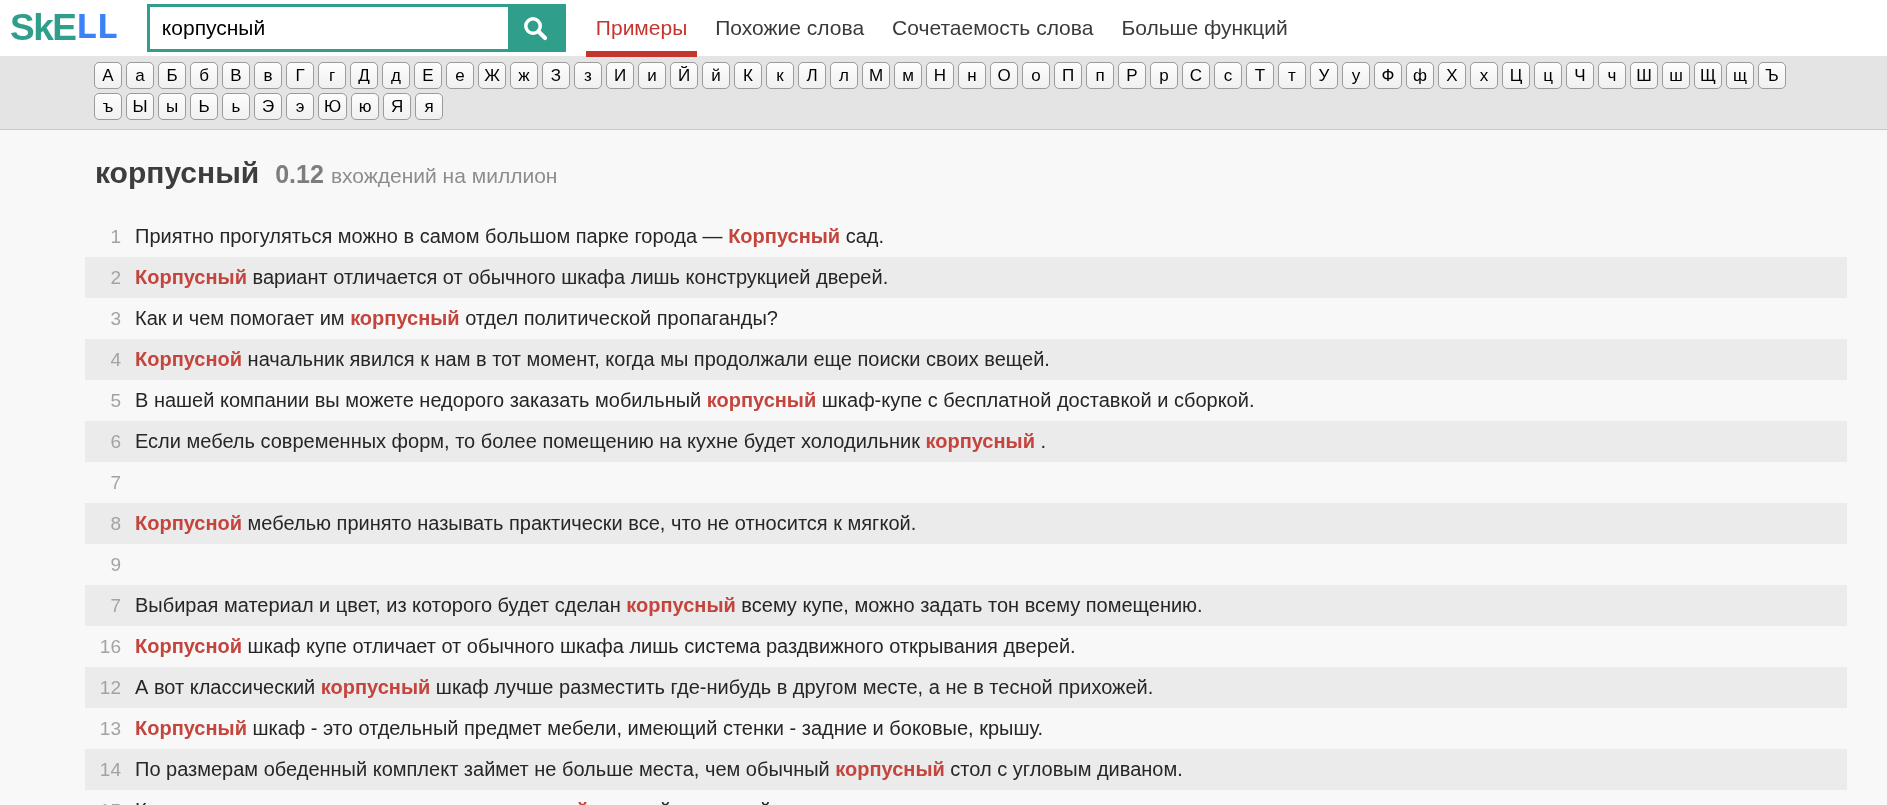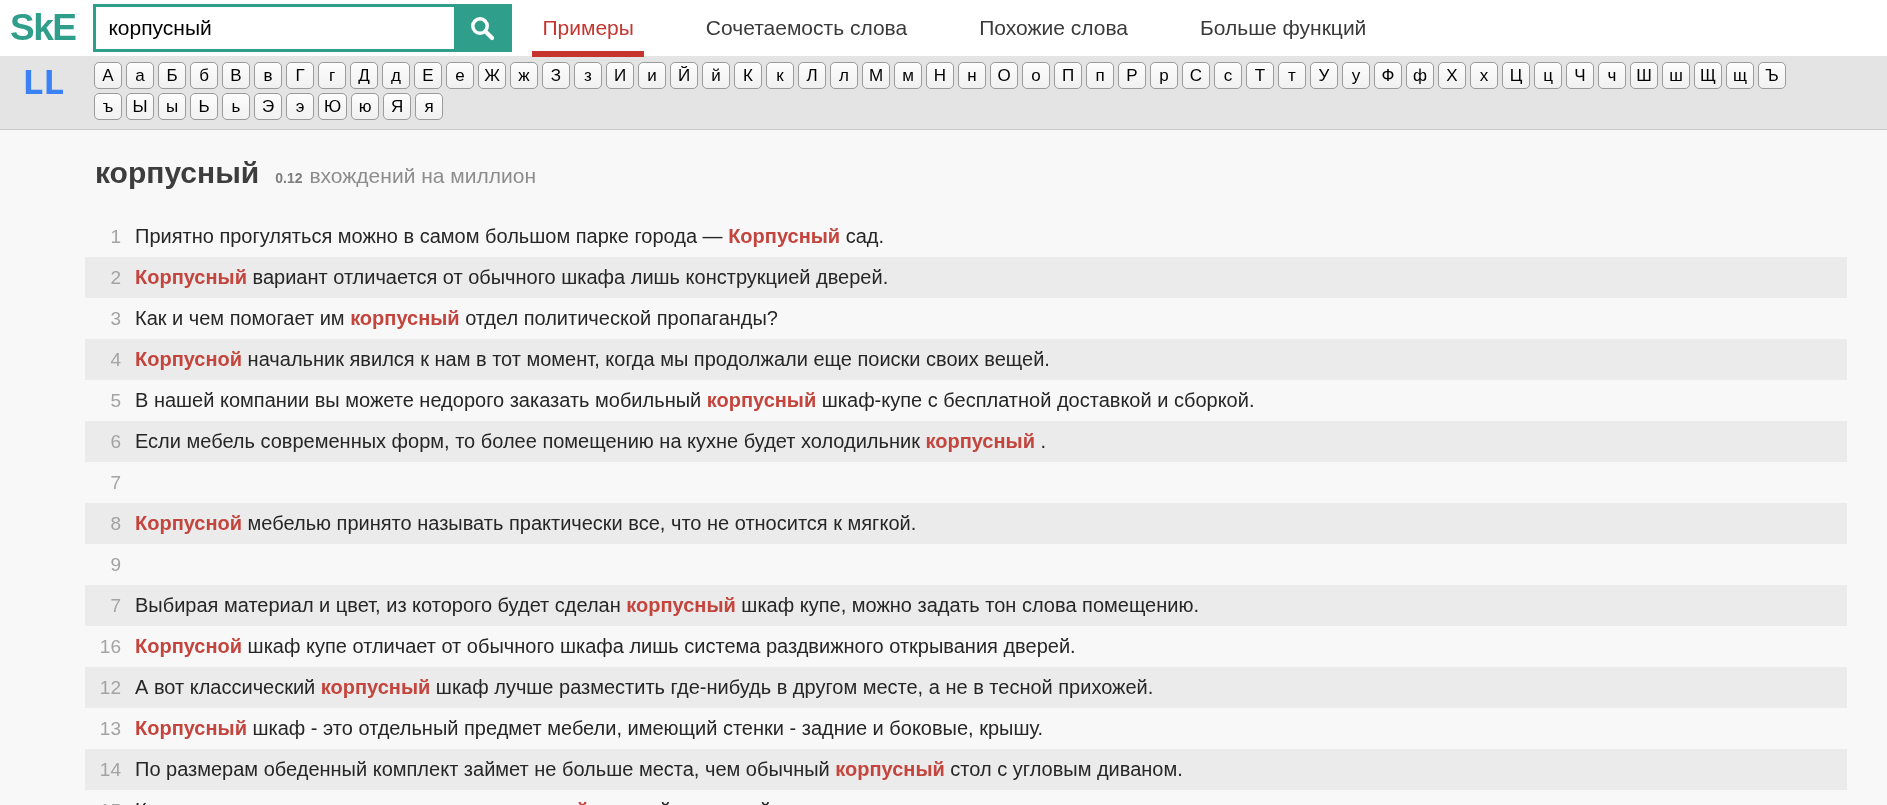--- a/index.html
+++ b/index.html
@@ -17,37 +17,37 @@
     background:var(--page-bg);
     color:#222;
   }
   
   .header{
     height:56px;background:#fff;display:flex;align-items:stretch;
     padding-left:10px;position:relative;
   }
   .logo{
     display:flex;align-items:center;font-weight:bold;font-size:37px;
-    letter-spacing:-1.5px;line-height:56px;margin-right:14px;cursor:pointer;flex-direction:column;
+    letter-spacing:-1.5px;line-height:56px;margin-right:26px;cursor:pointer;
   }
   .logo .lg-teal{color:var(--teal);}
   .logo .lg-red{color:#3b82f6;font-family:Liberation Mono, monospace;}
   .search-form{
     margin:4px 0 4px 4px;height:48px;border:3px solid var(--teal);
     display:flex;align-items:stretch;background:var(--teal);
   }
   .search-input{
     width:358px;border:none;outline:none;font-size:21px;
     font-family:"Liberation Sans",sans-serif;padding:0 12px;color:#000;background:#fff;
   }
   .search-btn{
     width:55px;border:none;background:var(--teal);display:flex;
     align-items:center;justify-content:center;cursor:pointer;
   }
-  .main-nav{display:flex;align-items:stretch;margin-left:16px;gap:44px;}
+  .main-nav{display:flex;align-items:stretch;margin-left:16px;}
   .nav-item{
     display:flex;align-items:center;padding:0 14px;font-size:21px;
     color:#3a3a3a;text-decoration:none;cursor:pointer;position:relative;
   }
   .nav-item.active{color:var(--red);}
   .nav-item.active::after{
     content:"";position:absolute;left:4px;right:4px;bottom:-1px;height:6px;
     background:var(--red);
   }
   
@@ -62,21 +62,21 @@
     border:1px solid #9b9b9b;border-radius:5px;
     font-family:"Liberation Sans",sans-serif;font-size:17px;color:#000;
     display:inline-flex;align-items:center;justify-content:center;cursor:pointer;
   }
   
   .main{padding-top:26px;}
   .headline{
     margin-left:95px;display:flex;align-items:baseline;
   }
   .headword{font-size:30px;font-weight:bold;color:#3d3d3d;}
-  .freq-num{font-size:14px;font-weight:bold;color:#7d7d7d;margin-left:16px;}
+  .freq-num{font-size:25px;font-weight:bold;color:#7d7d7d;margin-left:16px;}
   .freq-label{font-size:21px;color:#8d8d8d;margin-left:7px;}
   .examples{margin:26px 40px 0 85px;}
   .example-row{
     display:flex;align-items:center;min-height:41px;
     font-size:20px;color:#262626;line-height:1.15;
   }
   .example-row:nth-child(even){background:var(--band-bg);}
   .row-num{
     flex:none;width:36px;text-align:right;color:#a3a3a3;
     margin-right:14px;font-size:19px;
@@ -98,22 +98,22 @@
       <span style="display:flex;">
         <svg width="28" height="28" viewBox="0 0 24 24" fill="none">
           <circle cx="10.3" cy="10.3" r="6.2" stroke="#ffffff" stroke-width="3"></circle>
           <line x1="15" y1="15" x2="20.6" y2="20.6" stroke="#ffffff" stroke-width="3.6" stroke-linecap="round"></line>
         </svg>
       </span>
     </button>
   </div>
   <nav class="main-nav">
       <a class="nav-item active">Примеры</a>
+      <a class="nav-item">Похожие слова</a>
       <a class="nav-item">Сочетаемость слова</a>
-      <a class="nav-item">Похожие слова</a>
       <a class="nav-item">Больше функций</a>
     </nav>
 </div>
 
 <div class="alphabet">
   <div class="alpha-row">
       <button class="letter-btn">А</button>
       <button class="letter-btn">а</button>
       <button class="letter-btn">Б</button>
       <button class="letter-btn">б</button>
@@ -218,21 +218,21 @@
       </div>
       <div class="example-row">
         <span class="row-num">8</span>
         <span class="sentence"><span></span><span class="kw">Корпусной</span><span> мебелью принято называть практически все, что не относится к мягкой.</span></span>
       </div>
       <div class="example-row">
         <span class="row-num">9</span>
       </div>
       <div class="example-row">
         <span class="row-num">7</span>
-        <span class="sentence"><span>Выбирая материал и цвет, из которого будет сделан </span><span class="kw">корпусный</span><span> шкаф купе, можно задать тон слова помещению.</span></span>
+        <span class="sentence"><span>Выбирая материал и цвет, из которого будет сделан </span><span class="kw">корпусный</span><span> всему купе, можно задать тон всему помещению.</span></span>
       </div>
       <div class="example-row">
         <span class="row-num">16</span>
         <span class="sentence"><span></span><span class="kw">Корпусной</span><span> шкаф купе отличает от обычного шкафа лишь система раздвижного открывания дверей.</span></span>
       </div>
       <div class="example-row">
         <span class="row-num">12</span>
         <span class="sentence"><span>А вот классический </span><span class="kw">корпусный</span><span> шкаф лучше разместить где-нибудь в другом месте, а не в тесной прихожей.</span></span>
       </div>
       <div class="example-row">

